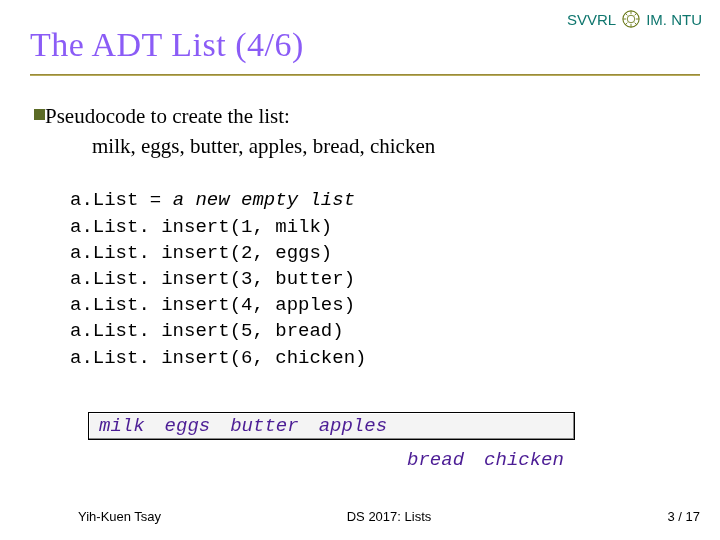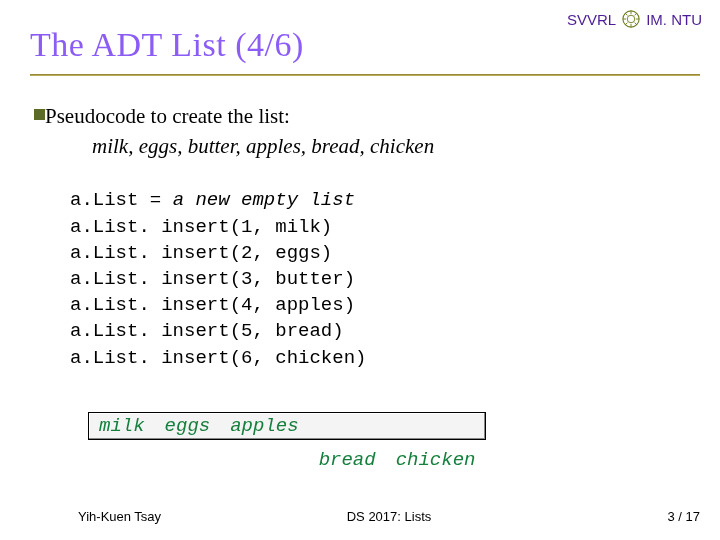--- a/index.html
+++ b/index.html
@@ -12,21 +12,21 @@
     color: #000;
     position: relative;
     overflow: hidden;
   }
   .header-right {
     position: absolute;
     top: 10px;
     right: 18px;
     font-family: Arial, Helvetica, sans-serif;
     font-size: 15px;
-    color: #4c1d95;
+    color: #0f766e;
     display: flex;
     align-items: center;
     gap: 6px;
   }
   .logo {
     width: 18px;
     height: 18px;
     display: inline-block;
   }
   .title {
@@ -65,21 +65,20 @@
     flex: 0 0 auto;
   }
   .bullet-text {
     font-size: 21px;
     color: #000;
     line-height: 1.35;
   }
   .sublist {
     margin-left: 58px;
     font-size: 21px;
-    font-style: italic;
     color: #000;
   }
   .codeblock {
     margin-top: 28px;
     margin-left: 36px;
     font-family: 'Courier New', Courier, monospace;
     font-size: 19px;
     line-height: 1.38;
     white-space: pre;
   }
@@ -93,21 +92,21 @@
     border: 1px solid #000;
     box-shadow: -1px -1px 0 0 #888 inset, 1px 1px 0 0 #fff inset;
     background: #f4f4f4;
     font-family: 'Courier New', Courier, monospace;
     font-size: 19px;
     font-style: italic;
     height: 26px;
   }
   .list-vis .cell {
     padding: 2px 10px 0 10px;
-    color: #15803d;
+    color: #4c1d95;
   }
   .list-vis .cell.big {
     padding-top: 0px;
     font-size: 19px;
     margin-top: 36px;
   }
   .footer {
     position: absolute;
     bottom: 16px;
     left: 30px;
@@ -167,20 +166,21 @@
 <span>a.List. insert(2, eggs)</span>
 <span>a.List. insert(3, butter)</span>
 <span>a.List. insert(4, apples)</span>
 <span>a.List. insert(5, bread)</span>
 <span>a.List. insert(6, chicken)</span></div>
 </div>
 
 <div class="list-vis">
   <div class="cell">milk</div>
   <div class="cell">eggs</div>
+  <div class="cell">butter</div>
   <div class="cell">apples</div>
   <div class="cell big">bread</div>
   <div class="cell big">chicken</div>
 </div>
 
 <div class="footer">
   <span>Yih-Kuen Tsay</span>
   <span class="center">DS 2017: Lists</span>
   <span class="right">3 / 17</span>
 </div>

